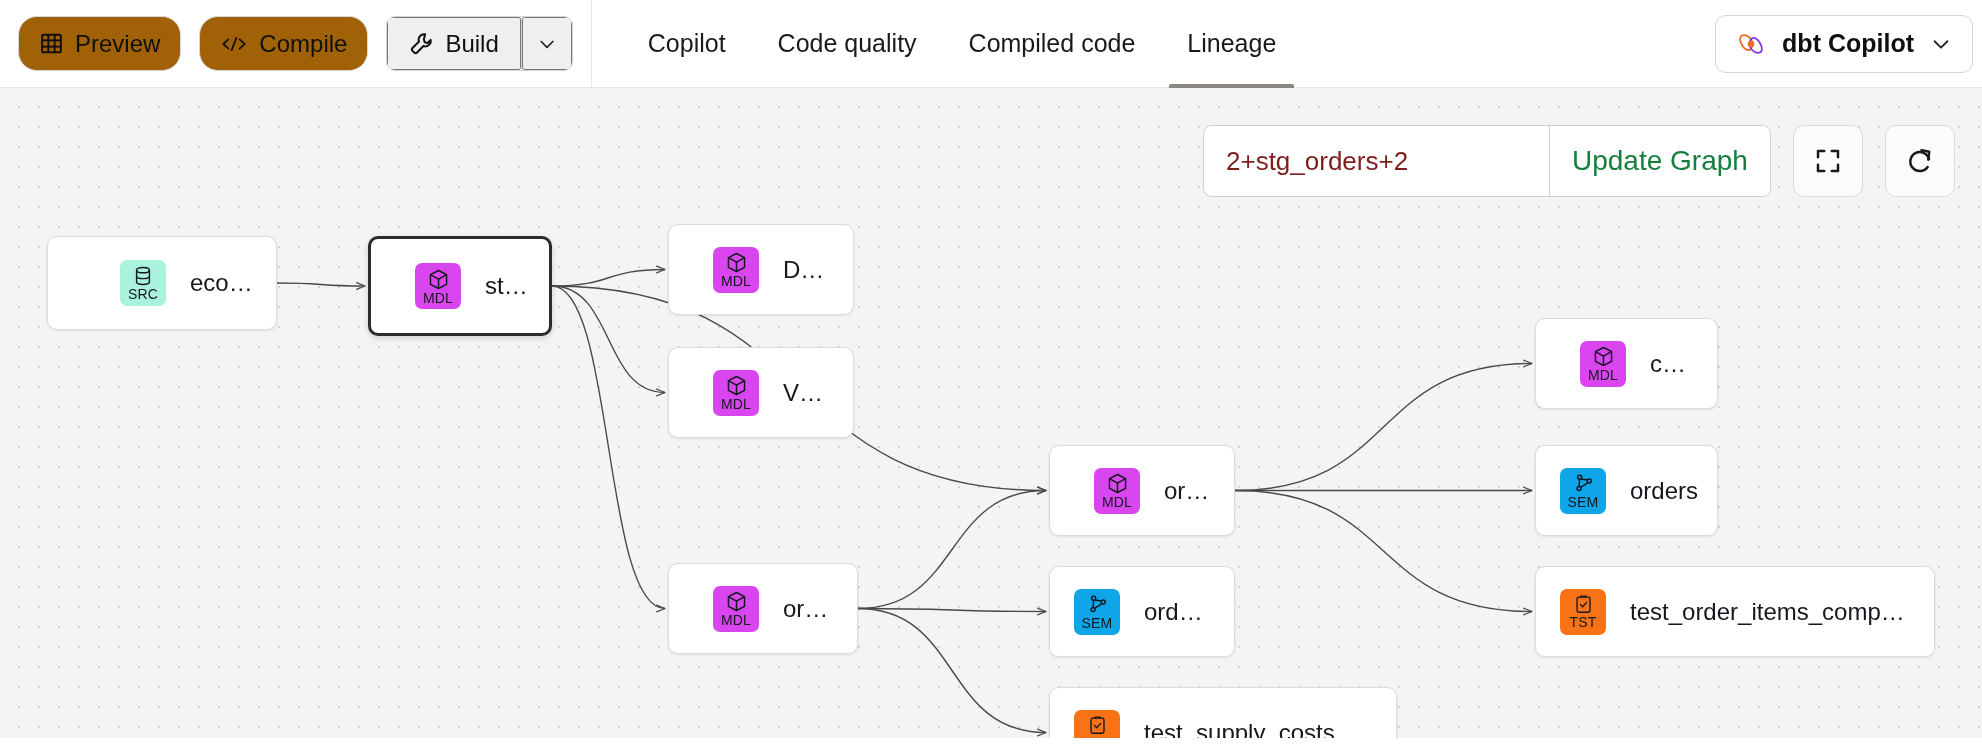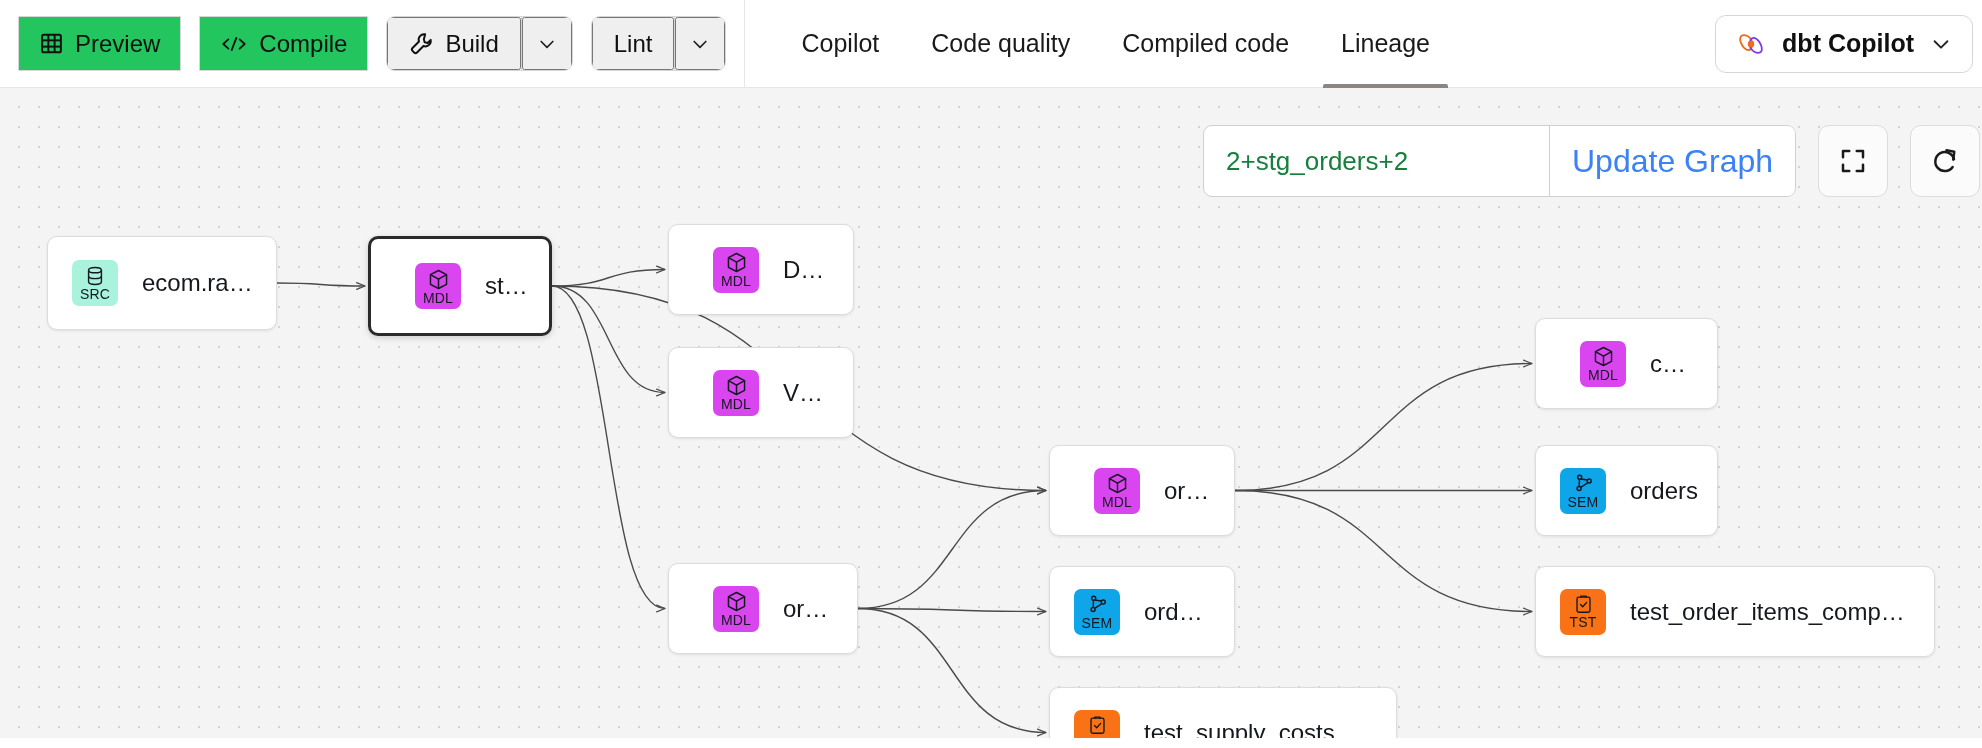--- a/index.html
+++ b/index.html
@@ -36,22 +36,22 @@
     padding-left: 18px;
     height: 88px;
   }
   .btn {
     display: flex;
     align-items: center;
     justify-content: center;
     gap: 11px;
     height: 55px;
     border: 1px solid #d6d6d6;
-    border-radius: 1px;
-    background: #22c55e;
+    border-radius: 19px;
+    background: #a16207;
     font-size: 24px;
     color: #101010;
     padding: 0 20px;
     white-space: nowrap;
   }
   .btn-split {
     display: flex;
     align-items: stretch;
     height: 55px;
     border: 1px solid #d6d6d6;
@@ -174,31 +174,31 @@
     background: #ffffff;
     overflow: hidden;
   }
   .search-input {
     width: 345px;
     border: none;
     outline: none;
     background: transparent;
     font-family: "Liberation Sans", sans-serif;
     font-size: 26px;
-    color: #15803d;
+    color: #7f1d1d;
     padding: 0 22px;
   }
   .search-group .vline { width: 1px; background: #d0d0d0; }
   .update-btn {
     display: flex;
     align-items: center;
     justify-content: center;
     padding: 0 22px;
-    font-size: 32px;
-    color: #3b82f6;
+    font-size: 28px;
+    color: #15803d;
     background: #ffffff;
     border: none;
     font-family: "Liberation Sans", sans-serif;
     white-space: nowrap;
   }
   .icon-btn {
     width: 70px; height: 72px;
     border: 1px solid #dcdcdc;
     border-radius: 11px;
     background: #fbfbfb;
@@ -241,21 +241,21 @@
     flex: none;
   }
   .badge .lbl {
     font-size: 14px;
     line-height: 13px;
     letter-spacing: 0.2px;
     color: #14181f;
     margin-top: 1px;
   }
   .badge-mdl { background: #d946ef; margin-left: 20px; }
-  .badge-src { background: #a9f2dc; }
+  .badge-src { background: #a9f2dc; margin-left: 48px; }
   .badge-sem { background: #0ea5e9; }
   .badge-tst { background: #f97316; }
   .node-label {
     margin-left: 24px;
     font-size: 24px;
     color: #15181d;
     white-space: nowrap;
     overflow: hidden;
     text-overflow: ellipsis;
     padding-right: 18px;
@@ -306,33 +306,20 @@
         <div class="divider"></div>
         <button class="caret">
           <span class="ico">
             <svg width="20" height="20" viewBox="0 0 24 24" fill="none" stroke="#222" stroke-width="2" stroke-linecap="round" stroke-linejoin="round">
               <polyline points="5,9 12,16 19,9"></polyline>
             </svg>
           </span>
         </button>
       </div>
 
-      <div class="btn-split">
-        <button class="main">
-          <span>Lint</span>
-        </button>
-        <div class="divider"></div>
-        <button class="caret">
-          <span class="ico">
-            <svg width="20" height="20" viewBox="0 0 24 24" fill="none" stroke="#222" stroke-width="2" stroke-linecap="round" stroke-linejoin="round">
-              <polyline points="5,9 12,16 19,9"></polyline>
-            </svg>
-          </span>
-        </button>
-      </div>
     </div>
 
     <div class="vsep"></div>
 
     <div class="tabs" id="tabs">
         <div class="tab">
           <span>Copilot</span>
         </div>
         <div class="tab">
           <span>Code quality</span>

